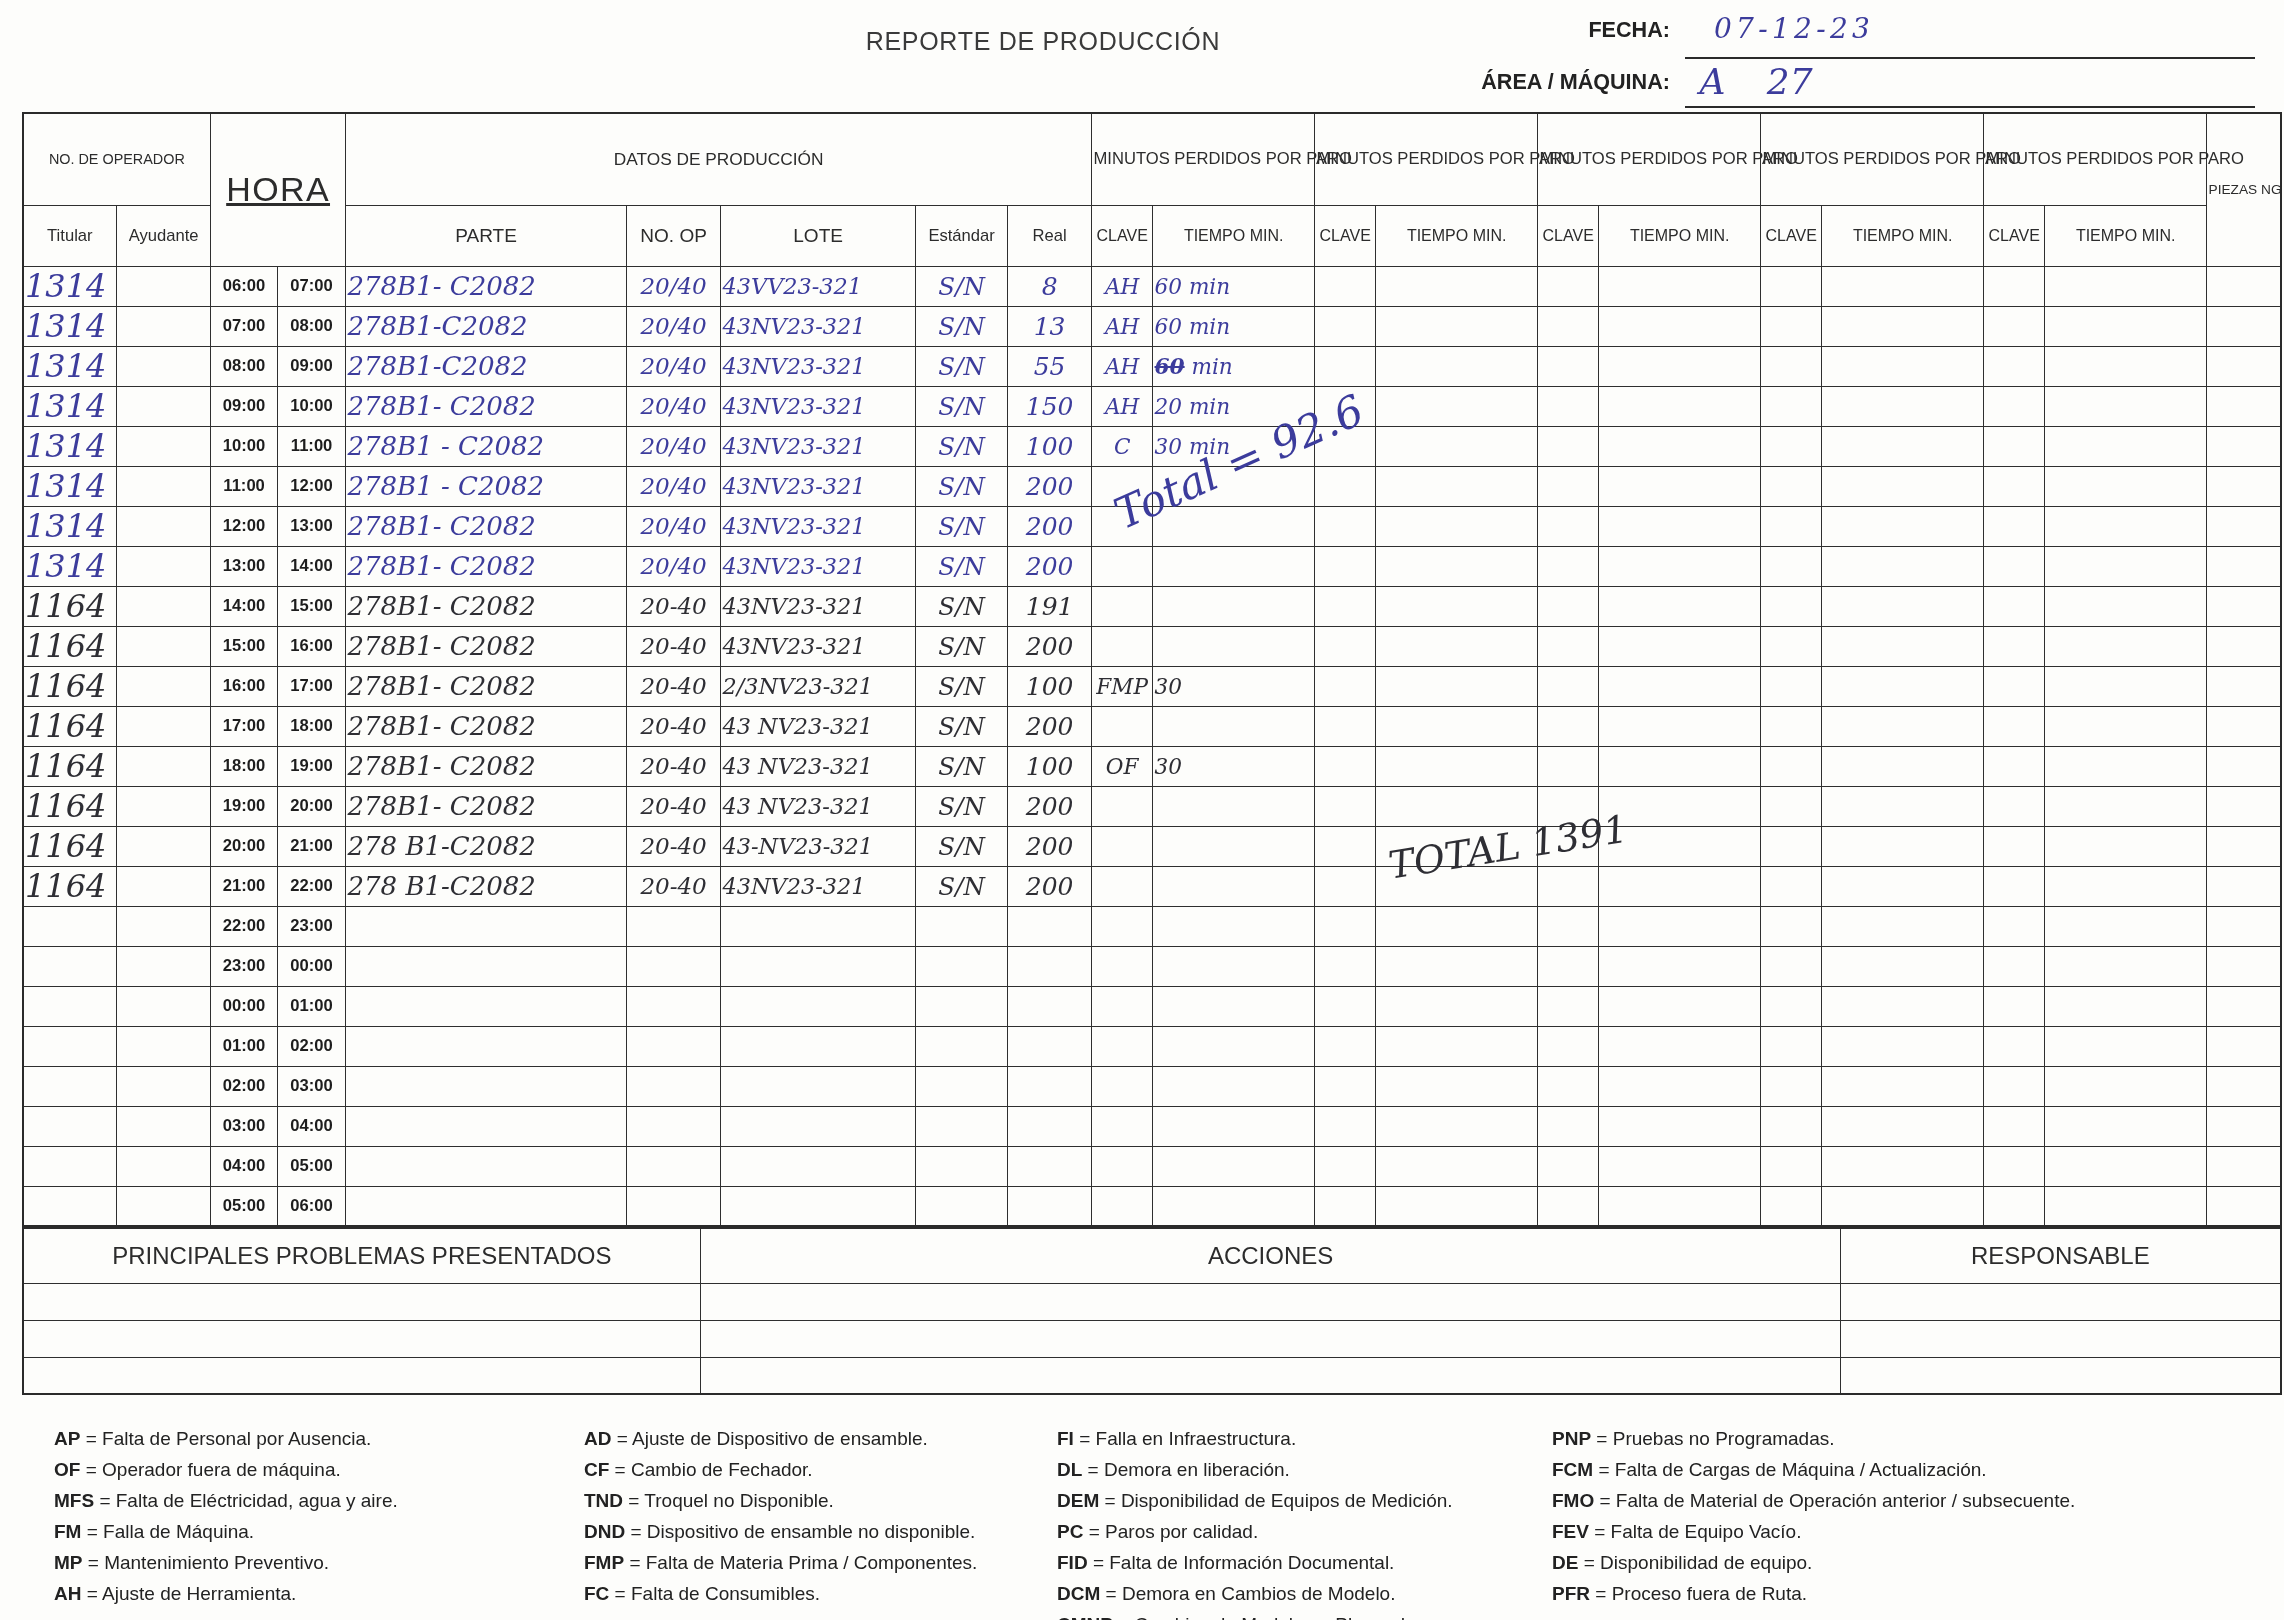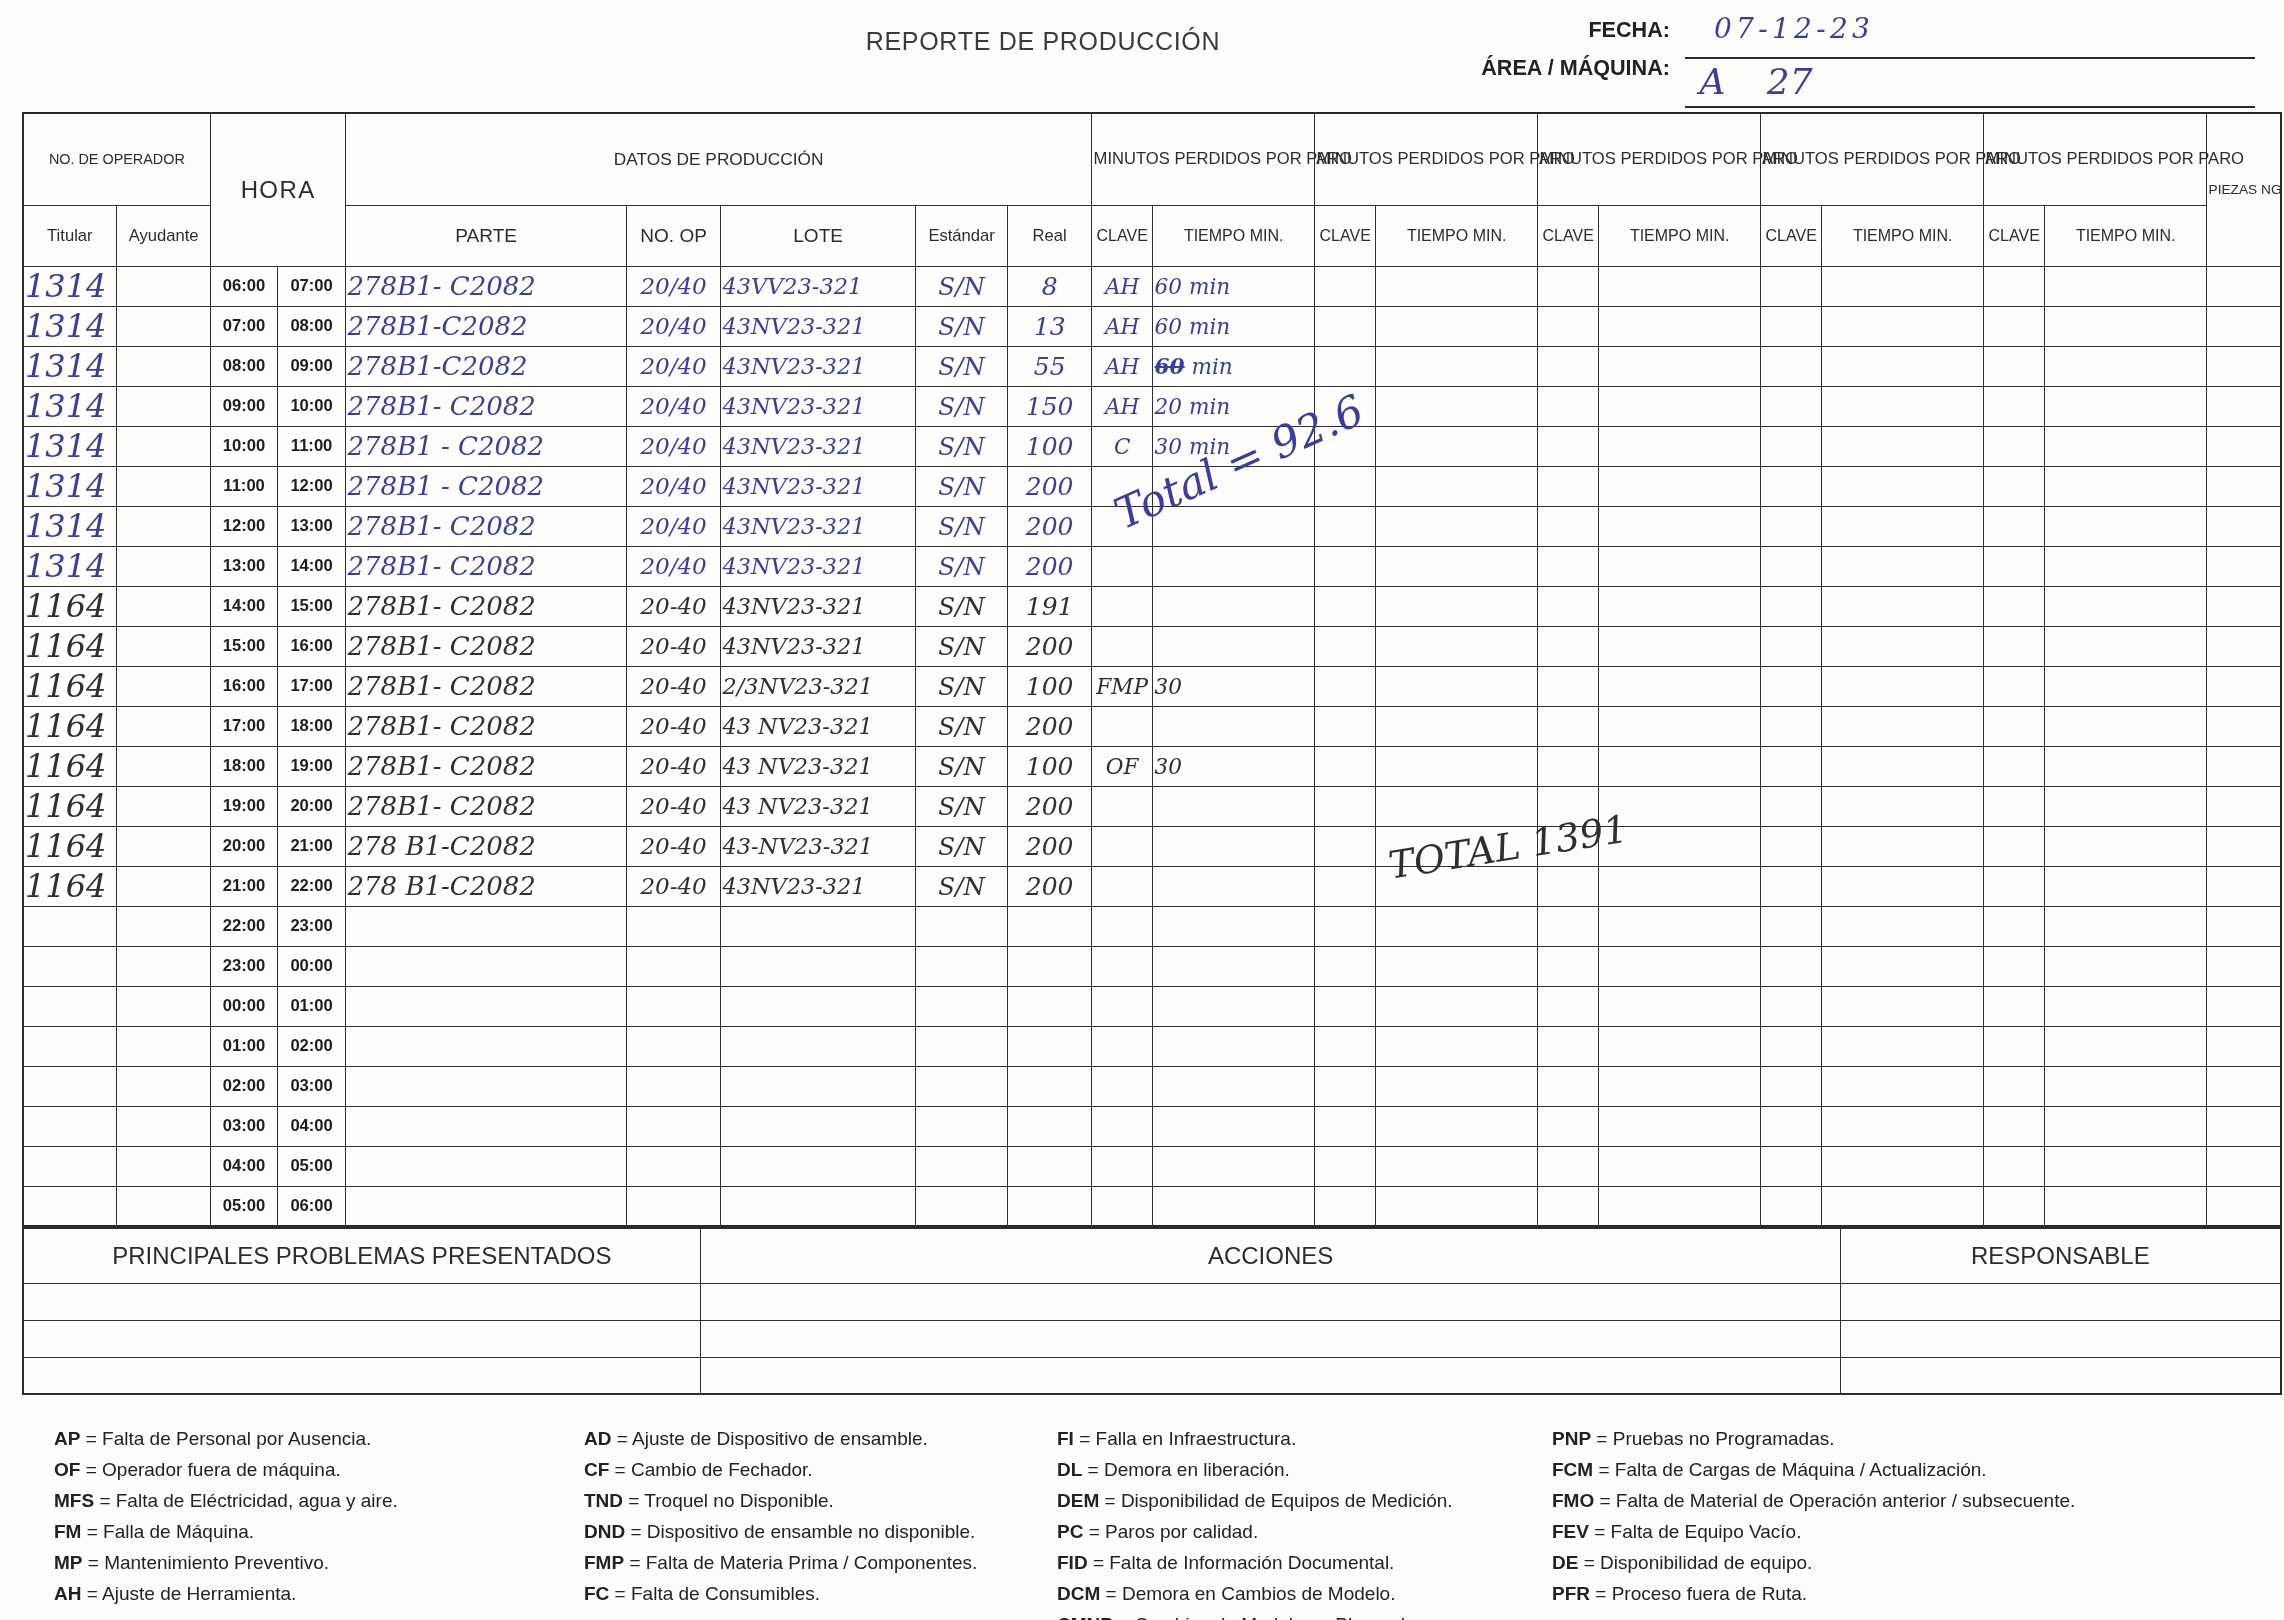--- a/index.html
+++ b/index.html
@@ -4,40 +4,40 @@
 <style>
   html,body{margin:0;padding:0;background:#ffffff;}
   .page{position:relative;width:2284px;height:1620px;background:#fdfdfb;overflow:hidden;
         font-family:"Liberation Sans",sans-serif;color:#2b2b2b;}
   .abs{position:absolute;}
 
   
   .title{left:776px;top:27.4px;width:534px;text-align:center;font-size:25px;letter-spacing:0.7px;color:#3a3a3a;}
   .hdr-label{font-size:21.6px;font-weight:700;color:#222;text-align:right;}
   .fecha-label{left:1515px;top:17.3px;width:155px;}
-  .area-label{left:1414px;top:55px;width:256px;}
+  .area-label{left:1414px;top:69px;width:256px;}
   .hdr-line{border-bottom:2.9px solid #2a2a2a;}
   .fecha-line{left:1685px;top:11.5px;width:570px;height:45px;}
   .area-line{left:1685px;top:61px;width:570px;height:45px;}
   .hw{font-family:"DejaVu Serif",serif;font-style:italic;}
   .ink-blue{color:#3c3c9c;}
   .ink-black{color:#2e2e34;}
   .fecha-value{padding-left:29px;font-size:28px;letter-spacing:4.3px;}
   .area-value{padding-left:14.4px;font-size:36px;word-spacing:30px;}
 
   
   table{border-collapse:collapse;table-layout:fixed;}
   .main{left:21.6px;top:112px;width:2259px;border:2.2px solid #2a2a2a;}
   .main th,.main td{border:1.4px solid #2f2f2f;padding:0 1.4px;overflow:visible;white-space:nowrap;}
   .main thead tr.r1{height:92px;}
   .main thead tr.r2{height:61px;}
   .main tbody tr{height:40px;}
   th{font-weight:400;color:#2c2c2c;text-align:center;}
   .th-operador{font-size:14.4px;}
-  .th-hora{font-size:24px;letter-spacing:1.4px;}
+  .th-hora{font-size:34px;letter-spacing:1.4px;text-decoration:underline;}
   .th-datos{font-size:17.3px;}
   .th-minutos{font-size:16.6px;line-height:21.6px;}
   .th-piezas{font-size:13.7px;line-height:17.3px;}
   .th-sub{font-size:16.6px;}
   .th-col{font-size:19px;}
   .th-small{font-size:16px;}
 
   .c-h{font-size:16.6px;font-weight:700;text-align:center;color:#1d1d1d;font-family:"Liberation Sans",sans-serif;}
   .c-titular{font-size:32px;text-align:left;padding-left:4.3px;}
   .c-ayudante{font-size:24.5px;}

